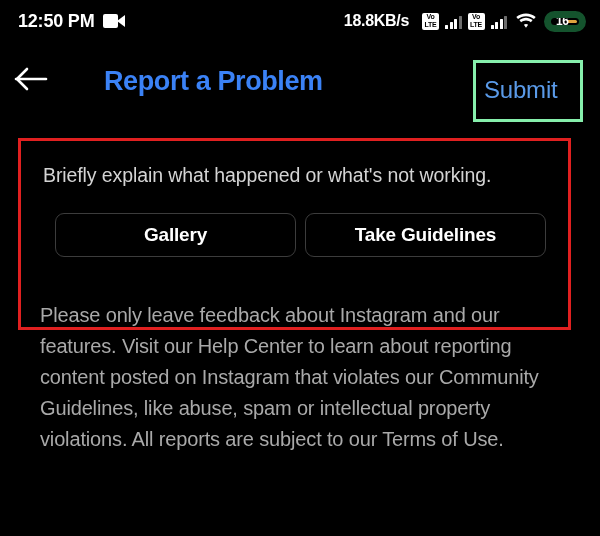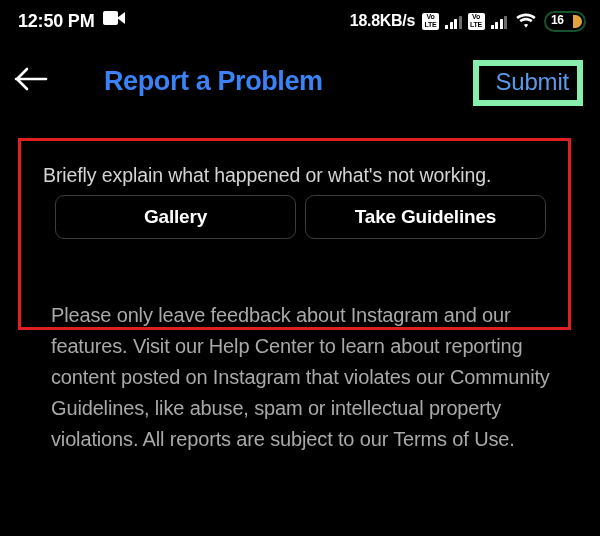--- a/index.html
+++ b/index.html
@@ -30,20 +30,21 @@
     width: 600px;
     height: 42px;
     display: flex;
     align-items: center;
     justify-content: space-between;
     padding: 0 14px 0 18px;
     box-sizing: border-box;
   }
   .status-left {
     display: flex;
+    align-items: center;
     gap: 9px;
   }
   .status-time {
     font-size: 18px;
     font-weight: bold;
     color: #ffffff;
     letter-spacing: -0.2px;
   }
   .video-rec-icon {
     display: inline-block;
@@ -71,21 +72,21 @@
   .status-right {
     display: flex;
     align-items: center;
     gap: 6px;
   }
   .netspeed {
     font-size: 16px;
     font-weight: bold;
     color: #ffffff;
     letter-spacing: -0.3px;
-    margin-right: 1px;
+    margin-right: 7px;
   }
   .volte {
     display: inline-flex;
     flex-direction: column;
     justify-content: center;
     align-items: center;
     width: 17px;
     height: 17px;
     background: #ffffff;
     color: #000000;
@@ -116,25 +117,25 @@
   .wifi-icon {
     width: 22px;
     height: 16px;
     display: inline-block;
     margin-left: 2px;
     margin-right: 1px;
   }
   .battery {
     width: 42px;
     height: 21px;
-    border: 2px solid #14532d;
+    border: 7px solid #14532d;
     border-radius: 11px;
     position: relative;
     display: flex;
-    align-items: flex-start;
+    align-items: center;
     justify-content: flex-start;
     box-sizing: border-box;
     padding-left: 5px;
     overflow: hidden;
   }
   .battery .level {
     position: absolute;
     right: 2px;
     top: 2px;
     bottom: 2px;
@@ -172,28 +173,28 @@
     font-size: 27px;
     font-weight: bold;
     color: #3b82f6;
     letter-spacing: -0.4px;
     margin-left: 42px;
   }
   .submit-wrap {
     position: absolute;
     right: 17px;
     top: 12px;
-    border: 6px solid #86efac;
+    border: 3px solid #86efac;
     padding: 4px 8px 6px 8px;
     box-sizing: border-box;
     width: 110px;
-    height: 46px;
-    display: flex;
-    align-items: center;
-    justify-content: flex-end;
+    height: 62px;
+    display: flex;
+    align-items: center;
+    justify-content: flex-start;
   }
   .submit-btn {
     font-size: 24px;
     color: #5a9ae8;
     letter-spacing: -0.2px;
     cursor: pointer;
     background: none;
     border: none;
     font-family: "Liberation Sans", sans-serif;
     padding: 0;
@@ -214,21 +215,21 @@
   }
   .explain-placeholder {
     font-size: 19.5px;
     color: #d4d4d4;
     letter-spacing: -0.1px;
     line-height: 24px;
   }
   .attach-row {
     display: flex;
     gap: 9px;
-    margin-top: 8px;
+    margin-top: 26px;
     padding-left: 12px;
   }
   .attach-btn {
     flex: 1;
     height: 44px;
     border: 1px solid #3c3c3c;
     border-radius: 9px;
     background: #000000;
     color: #ffffff;
     font-size: 19px;
@@ -245,21 +246,20 @@
   
   .disclaimer {
     position: absolute;
     left: 40px;
     top: 300px;
     width: 524px;
     font-size: 20px;
     line-height: 31px;
     color: #a9a9a9;
     letter-spacing: -0.15px;
-    margin-left: 11px;
   }
 </style>
 </head>
 <body>
 
 <div class="screen">
 
   <div class="status-bar">
     <div class="status-left">
       <span class="status-time">12:50 PM</span>

